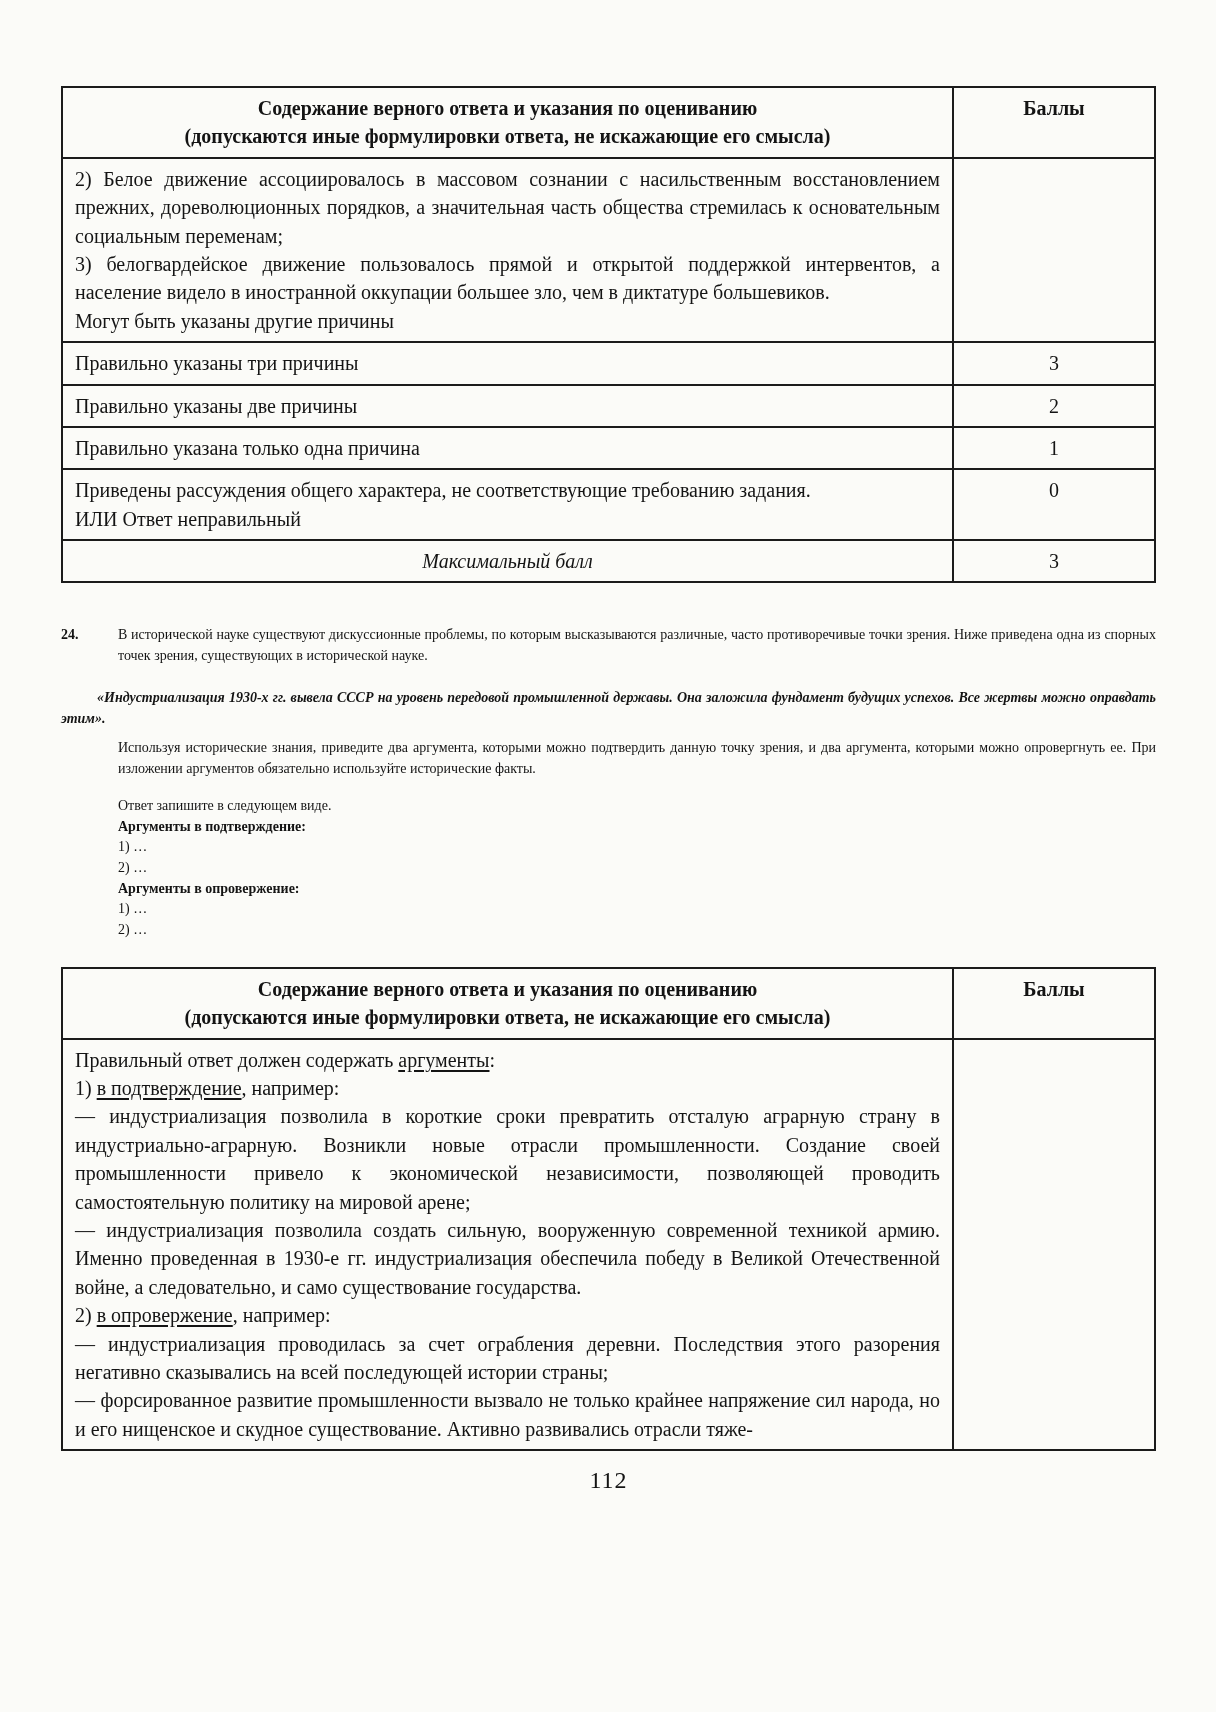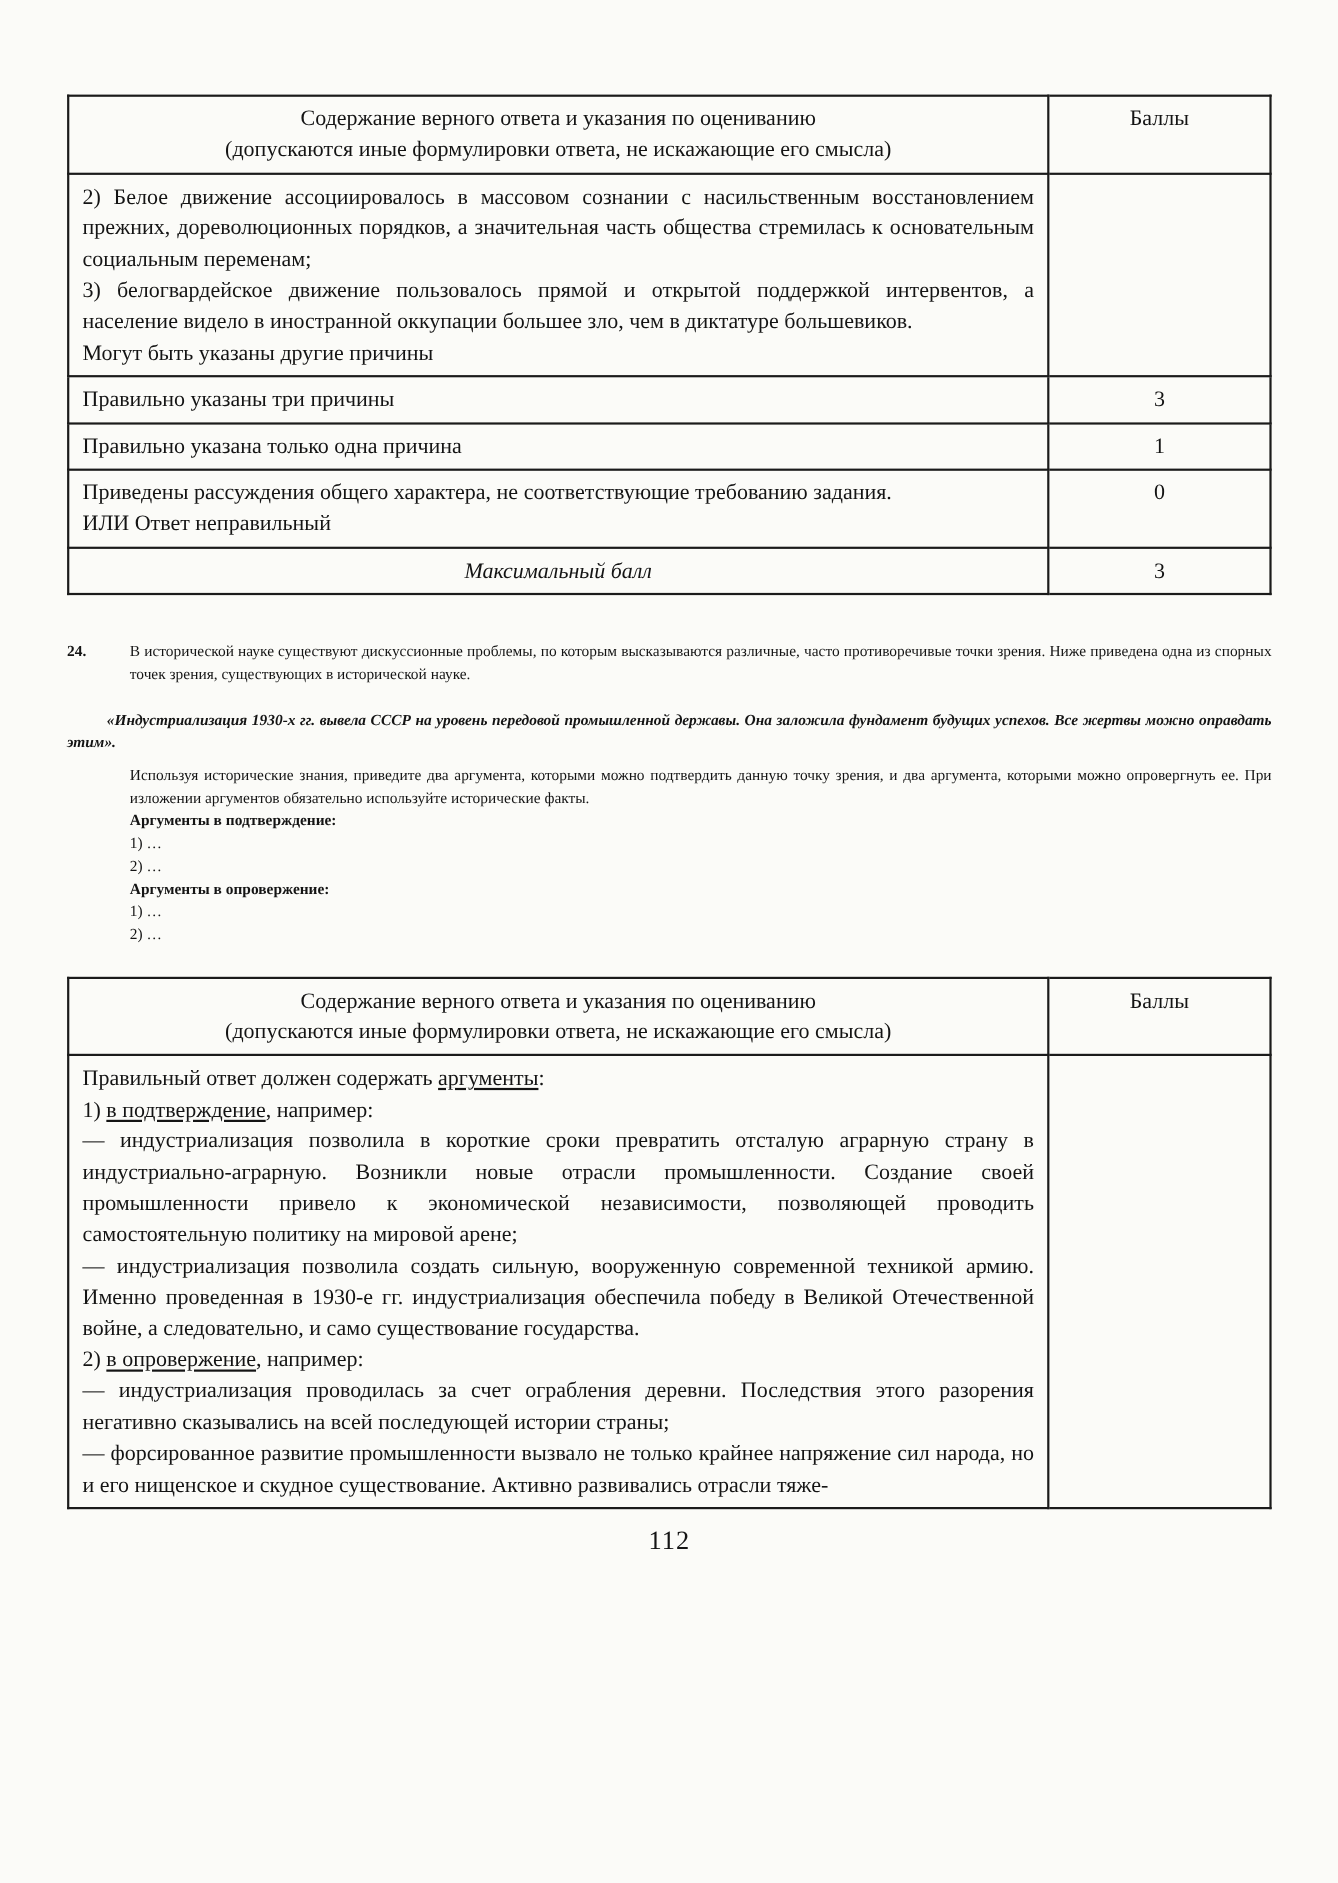--- a/index.html
+++ b/index.html
@@ -27,21 +27,21 @@
     font-size: 20px;
     line-height: 1.42;
   }
   table.rubric th, table.rubric td {
     border: 2px solid #1b1b1b;
     padding: 6px 12px;
     vertical-align: top;
   }
   col.c-score { width: 202px; }
   th.hdr {
-    font-weight: normal;
+    font-weight: bold;
     padding: 9px 14px;
     vertical-align: middle;
   }
   th.score-hdr { vertical-align: middle; }
   td.content { padding: 8px 12px 10px; }
   td.content .tline { text-align: justify; }
   td.crit {
     text-align: left;
     white-space: pre-line;
     padding: 7px 12px;
@@ -114,20 +114,24 @@
           </td>
         <td class="score"></td>
       </tr>
     </tbody>
     <tbody>
         <tr>
           <td class="crit">Правильно указаны три причины</td>
           <td class="score">3</td>
         </tr>
         <tr>
+          <td class="crit">Правильно указаны две причины</td>
+          <td class="score">2</td>
+        </tr>
+        <tr>
           <td class="crit">Правильно указана только одна причина</td>
           <td class="score">1</td>
         </tr>
         <tr>
           <td class="crit">Приведены рассуждения общего характера, не соответствующие требованию задания.
 ИЛИ Ответ неправильный</td>
           <td class="score">0</td>
         </tr>
       </tbody>
     <tbody>
@@ -142,20 +146,21 @@
     <div class="q-row">
       <div class="q-num">24.</div>
       <div class="q-text">В исторической науке существуют дискуссионные проблемы, по которым высказываются различные, часто противоречивые точки зрения. Ниже приведена одна из спорных точек зрения, существующих в исторической науке.</div>
     </div>
 
     <div class="quote">«Индустриализация 1930-х гг. вывела СССР на уровень передовой промышленной державы. Она заложила фундамент будущих успехов. Все жертвы можно оправдать этим».</div>
 
     <div class="q-body">
       <div class="task">Используя исторические знания, приведите два аргумента, которыми можно подтвердить данную точку зрения, и два аргумента, которыми можно опровергнуть ее. При изложении аргументов обязательно используйте исторические факты.</div>
 
+      <div class="fmt-intro">Ответ запишите в следующем виде.</div>
       <div class="fmt-label">Аргументы в подтверждение:</div>
       <div class="fmt-item">1) …</div>
       <div class="fmt-item">2) …</div>
       <div class="fmt-label">Аргументы в опровержение:</div>
       <div class="fmt-item">1) …</div>
       <div class="fmt-item">2) …</div>
     </div>
   </div>
 
   <div class="table2-wrap">

